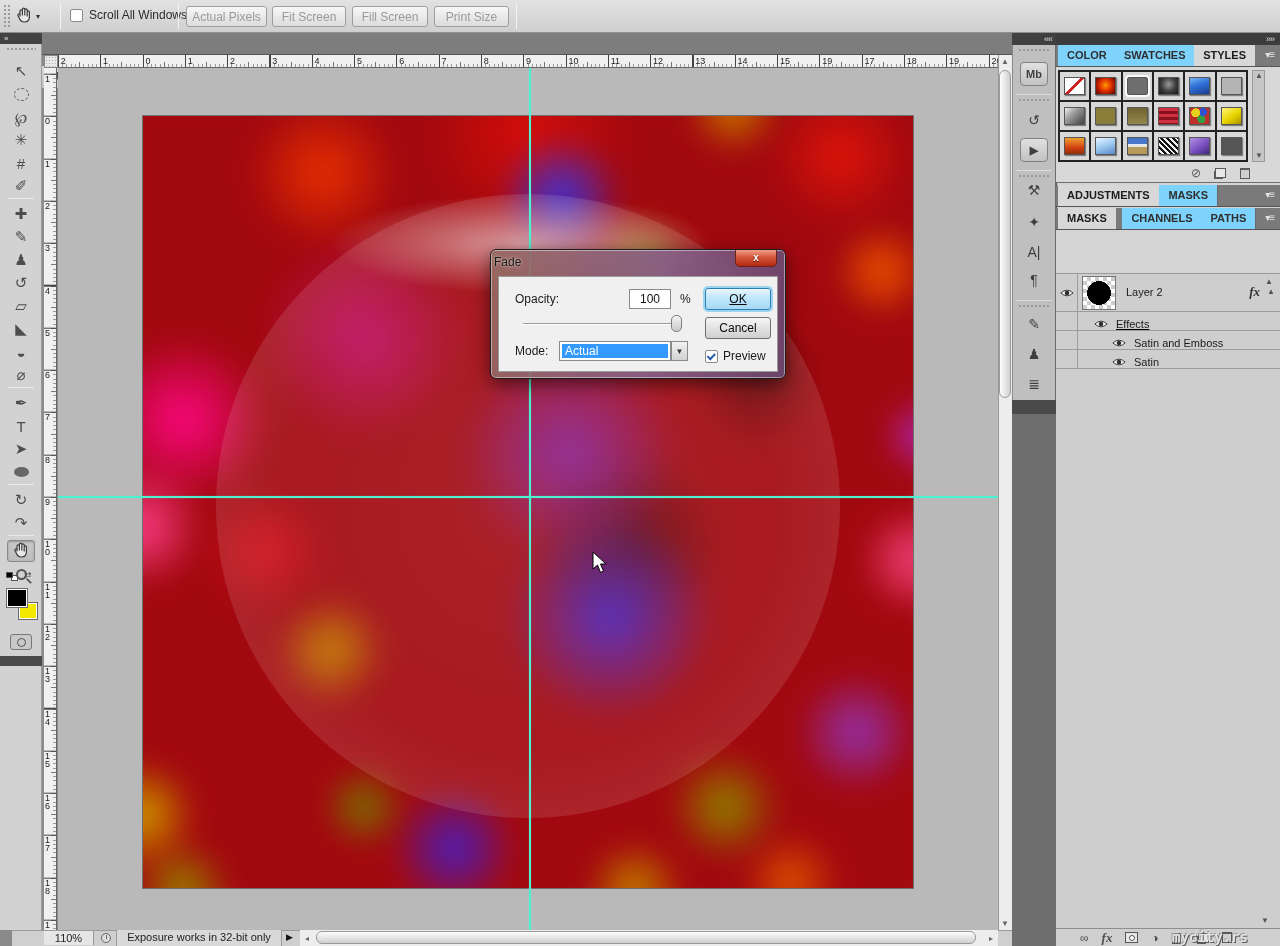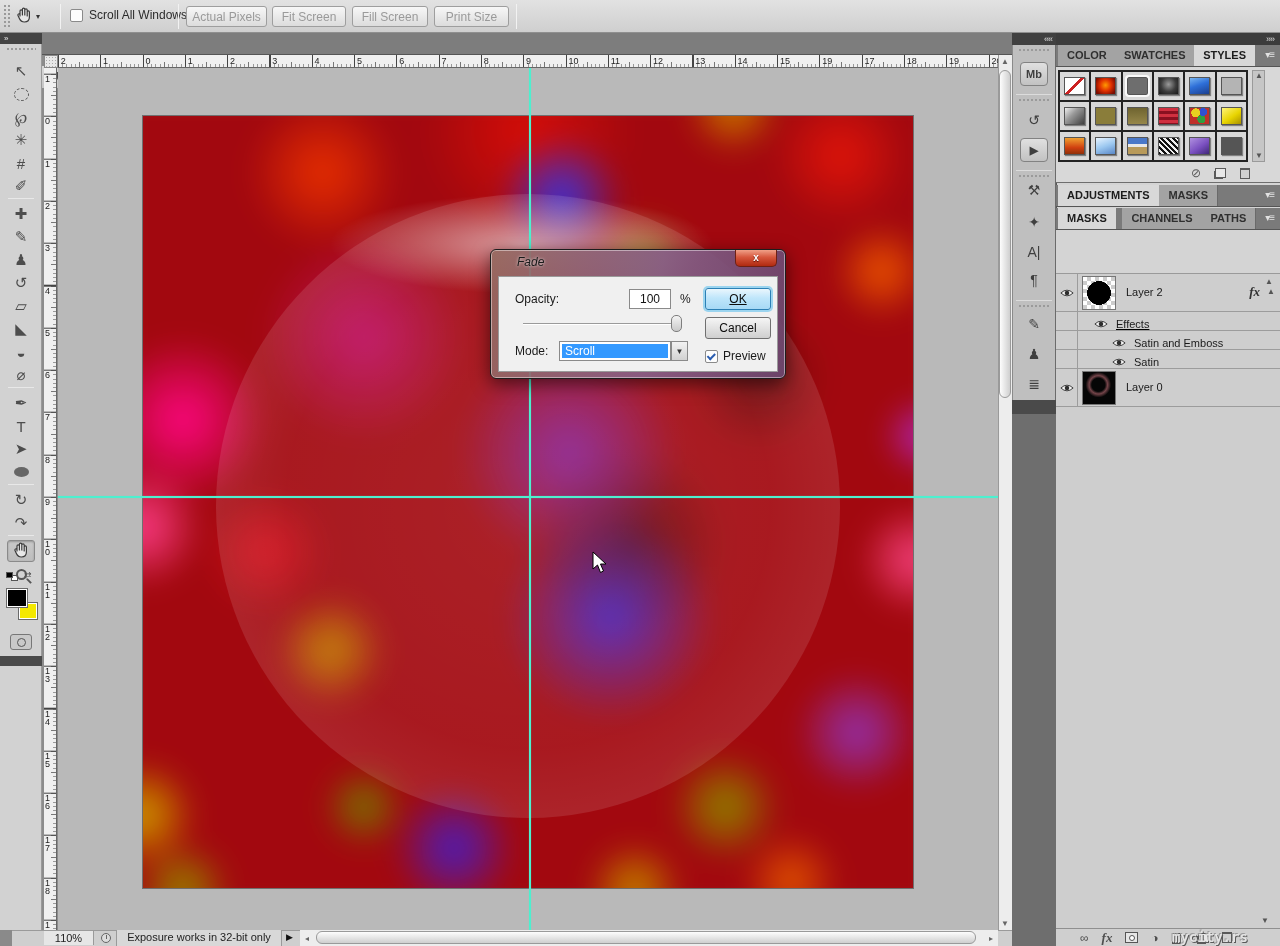--- a/index.html
+++ b/index.html
@@ -170,21 +170,21 @@
   #dock-foot { left:1012px; top:400px; width:44px; height:14px; background:#4a4a4a; }
   #dock-lower { left:1012px; top:414px; width:44px; height:532px; background:#6e6e6e; }
 
   
   #panels { left:1056px; top:33px; width:224px; height:913px; background:#d4d4d4; border-left:1px solid #555; }
   #panels-head { left:1056px; top:33px; width:224px; height:12px; background:#3c3c3c; color:#ddd;
     font-size:9px; line-height:12px; text-align:right; padding-right:6px; letter-spacing:-1px; }
   .ptabbar { position:absolute; left:1056px; width:224px; height:22px; background:#7a7a7a; border-bottom:1px solid #555; }
   .ptab { position:absolute; height:21px; font-size:11px; font-weight:bold; padding:0 9px; line-height:21px; }
   .ptab.on { background:#d8d8d8; color:#1c1c1c; }
-  .ptab.off { background:#a3a3a3; color:#2f2f2f; border-right:1px solid #6a6a6a; }
+  .ptab.off { background:#7dd3fc; color:#2f2f2f; border-right:1px solid #6a6a6a; }
   .pmenu { position:absolute; right:6px; top:4px; color:#e2e2e2; font-size:10px; letter-spacing:-1px; }
   #styles-body { left:1056px; top:67px; width:224px; height:116px; background:#d8d8d8; border-bottom:1px solid #6e6e6e; }
   #styles-grid { position:absolute; left:1058px; top:70px; width:190px; height:92px;
     display:grid; grid-template-columns:repeat(6,1fr); grid-template-rows:repeat(3,1fr);
     border:1px solid #222; }
   .sw-cell { border:1px solid #222; display:flex; align-items:center; justify-content:center; background:#d8d8d8; }
   .sw { width:21px; height:18px; border:1px solid #555; box-shadow:1px 1px 1px rgba(0,0,0,.4); }
   .sw.sel { outline:2px solid #fafafa; border-radius:2px; }
   #styles-scroll { left:1252px; top:70px; width:13px; height:92px; background:#c6c6c6; border:1px solid #9a9a9a; }
   #styles-foot { left:1056px; top:163px; width:224px; height:20px; display:flex; justify-content:flex-end;
@@ -233,22 +233,22 @@
   .lf-folder { width:13px; height:9px; border:1px solid #555; background:#ddd; position:relative; margin-top:3px; }
   .lf-folder:before { content:""; position:absolute; left:0; top:-3px; width:6px; height:2px;
     border:1px solid #555; border-bottom:none; background:#ddd; }
   #watermark { left:1172px; top:929px; font-family:"DejaVu Sans Mono",monospace; font-weight:bold;
     font-size:14px; color:#e4e4e4; text-shadow:1px 1px 0 #5a5a5a,-1px -1px 0 #9c9c9c; letter-spacing:0; }
 
   
   #fade-dialog { left:490px; top:249px; width:296px; height:130px; border-radius:6px;
     background:linear-gradient(100deg, rgba(150,105,95,.92), rgba(135,95,135,.92) 55%, rgba(105,70,110,.92));
     border:1px solid #1d1d1d; box-shadow:0 5px 18px rgba(0,0,0,.55), inset 0 0 0 1px rgba(255,255,255,.45); }
-  #fd-title { position:absolute; left:26px; top:5px; font-size:12px; color:#1a1a1a;
-    text-shadow:0 0 3px rgba(255,255,255,.8);font-style:italic; }
+  #fd-title { position:absolute; left:3px; top:5px; font-size:12px; color:#1a1a1a;
+    text-shadow:0 0 3px rgba(255,255,255,.8); }
   #fd-close { position:absolute; right:8px; top:0; width:42px; height:17px;
     background:linear-gradient(#f0a088,#d6573d 45%,#b02a10); border:1px solid #6e2014;
     border-top:none; border-radius:0 0 5px 5px; color:#fff; font-size:10px; font-weight:bold;
     text-align:center; line-height:16px; text-shadow:0 1px 1px #5a1008; }
   #fd-client { position:absolute; left:7px; top:26px; width:280px; height:96px; background:#f0f0f0;
     border:1px solid #9a9a9a; }
   .fd-label { position:absolute; font-size:12px; color:#1a1a1a; }
   #fd-opacity-box { position:absolute; left:130px; top:12px; width:42px; height:20px; background:#fff;
     border:1px solid #8a8a8a; font-size:12px; color:#111; text-align:center; line-height:19px; }
   #fd-ok { position:absolute; left:206px; top:11px; width:66px; height:22px; border-radius:3px;
@@ -552,30 +552,20 @@
       <div class="lrow" style="height: 19px;">
         <div class="eye-col"></div>
         <div style="position: absolute; left: 56px; top: 3px; display: flex; gap: 8px; align-items: center;">
           <span><svg width="14" height="10" viewBox="0 0 16 11">
               <path d="M1 5.5 Q8 -1 15 5.5 Q8 12 1 5.5 Z" fill="#f4f4f4" stroke="#2e2e2e"></path>
               <circle cx="8" cy="5.5" r="2.6" fill="#2e2e2e"></circle>
             </svg></span>
           <span class="fxrow-label">Satin</span>
         </div>
       </div>
-      <div class="lrow" style="height: 38px;">
-        <div class="eye-col">
-          <span><svg width="14" height="10" viewBox="0 0 16 11">
-              <path d="M1 5.5 Q8 -1 15 5.5 Q8 12 1 5.5 Z" fill="#f4f4f4" stroke="#2e2e2e"></path>
-              <circle cx="8" cy="5.5" r="2.6" fill="#2e2e2e"></circle>
-            </svg></span>
-        </div>
-        <div class="lthumb t-glow"></div>
-        <div class="lname" style="top: 12px;">Layer 0</div>
-      </div>
     </div>
   <div class="abs sb-arrow" style="left:1262px;top:277px;color:#555">▲</div>
   <div class="abs sb-arrow" style="left:1258px;top:916px;color:#555">▼</div>
 
   <div class="abs" id="layers-foot">
     <span>∞</span>
     <span class="lf-fx">fx</span>
     <span class="lf-mask">
         <i></i>
       </span>
@@ -592,21 +582,21 @@
     <div id="fd-client">
       <span class="fd-label" style="left:16px;top:15px">Opacity:</span>
       <div id="fd-opacity-box">100</div>
       <span class="fd-label" style="left:181px;top:15px">%</span>
       <div id="fd-ok">OK</div>
       <div id="fd-slider-track"></div>
       <div id="fd-slider-thumb"></div>
       <div id="fd-cancel">Cancel</div>
       <span class="fd-label" style="left:16px;top:67px">Mode:</span>
       <div id="fd-mode-field">
-        <div id="fd-mode-sel">Scroll</div>
+        <div id="fd-mode-sel">Actual</div>
       </div>
       <div id="fd-mode-arrow">▼</div>
       <div id="fd-preview">
         <span class="checkbox">
             <span class="tick"></span>
           </span>
         <span class="fd-label" style="position:static">Preview</span>
       </div>
     </div>
   </div>

